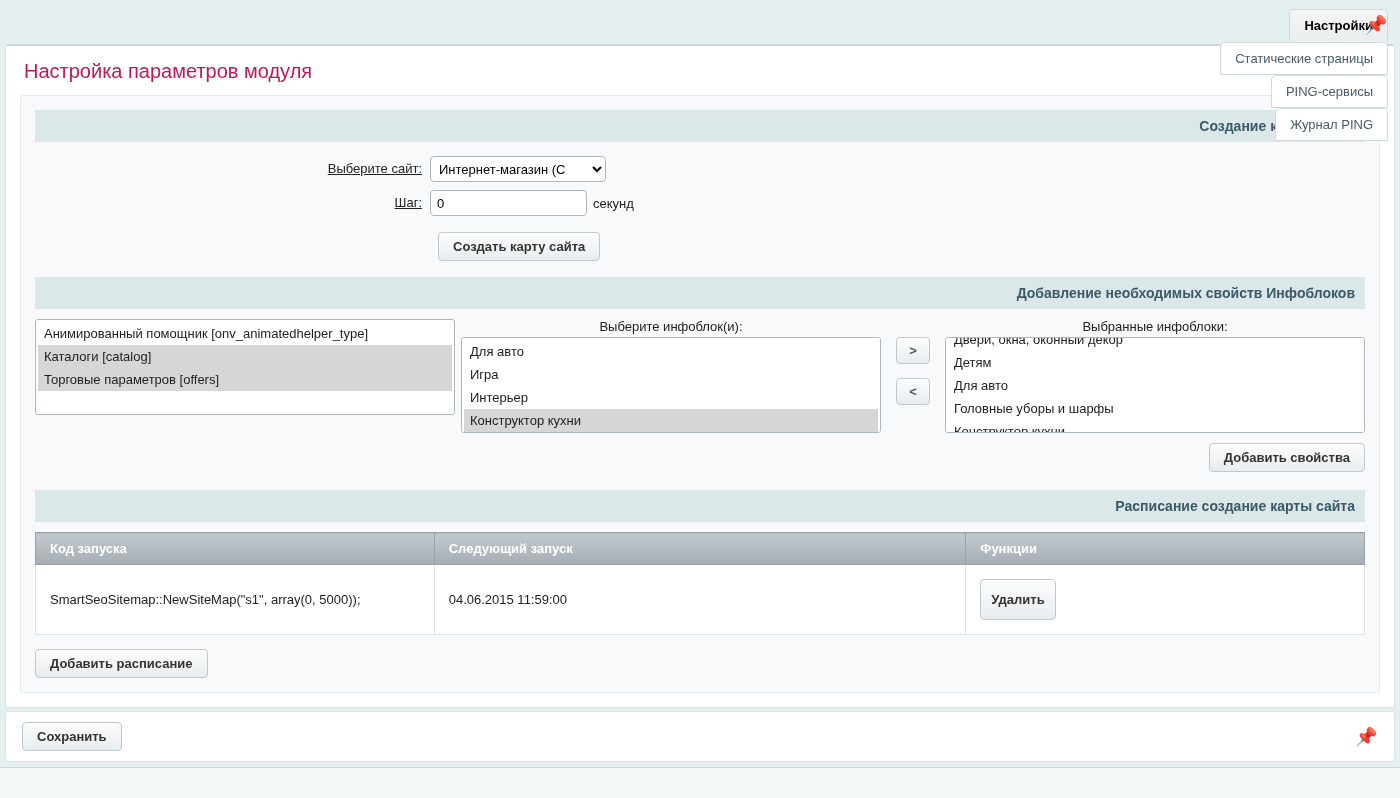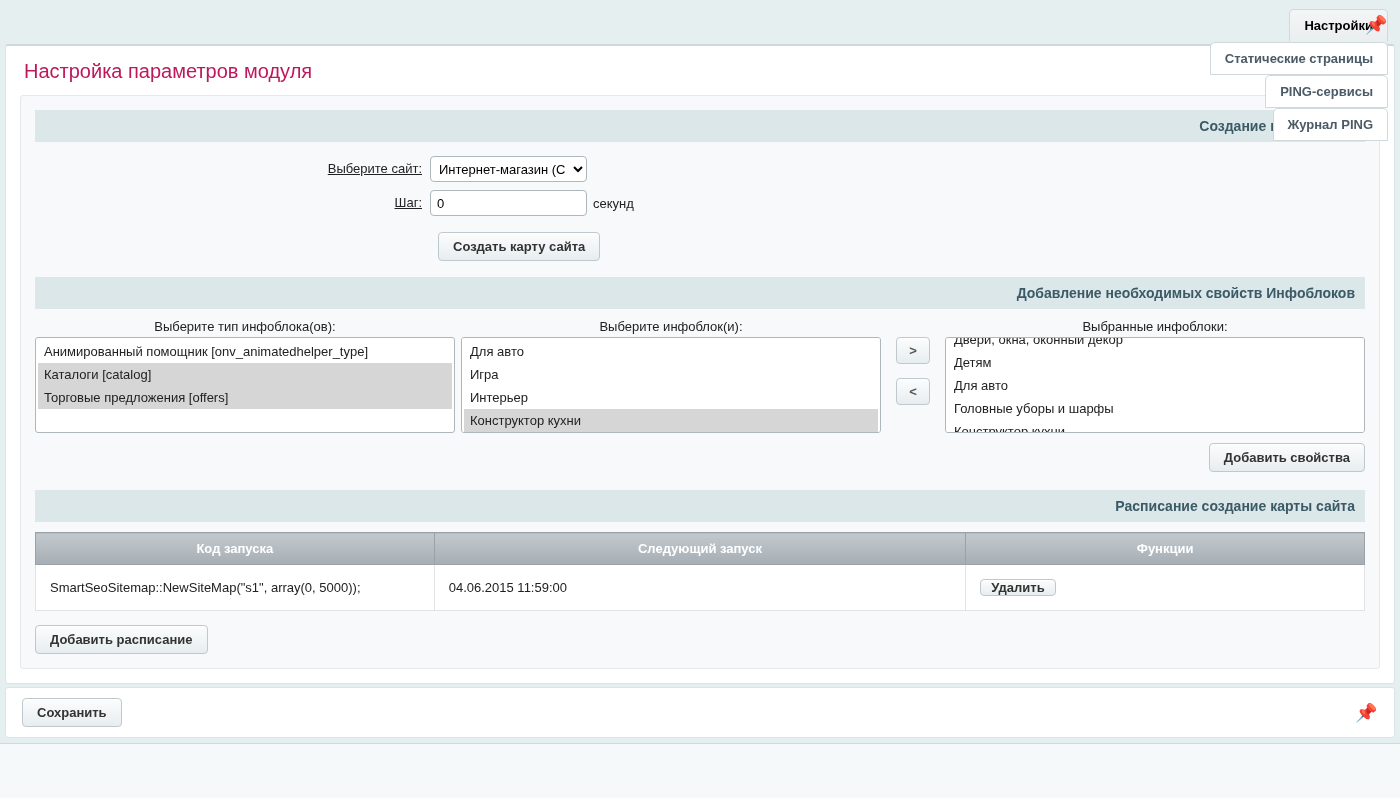--- a/index.html
+++ b/index.html
@@ -27,21 +27,20 @@
     border: 1px solid #cfd9dc;
     border-radius: 5px 5px 0 0;
     padding: 8px 14px;
     margin-right: 6px;
     font-size: 13px;
     color: #4a5a66;
     cursor: pointer;
     position: relative;
     top: 1px;
     box-shadow: 0 0 0 rgba(0,0,0,0);
-    font-weight: bold;
   }
   .tab.active {
     background: linear-gradient(#f3f6f7,#ebeeef);
     font-weight: bold;
     color: #000;
     border-bottom-color: #ebeeef;
   }
   .pin-icon {
     position: absolute;
     right: 10px;
@@ -101,21 +100,21 @@
     color: #222;
     line-height: 1.3;
     text-decoration: underline;
   }
   .form-row .ctl {
     display: flex;
     align-items: center;
     gap: 6px;
   }
   select.sel-site {
-    width: 157px;
+    width: 176px;
     height: 26px;
     border: 1px solid #aeb7bb;
     border-radius: 4px;
     padding: 2px 4px;
     font-size: 13px;
     background: #fff;
   }
   input.num {
     width: 157px;
     height: 26px;
@@ -130,21 +129,21 @@
     background: linear-gradient(#fcfdfd,#e7edef);
     border: 1px solid #bfc9cd;
     border-radius: 4px;
     padding: 6px 14px;
     font-size: 13px;
     color: #333;
     cursor: pointer;
     box-shadow: 0 1px 0 #fff inset;
     font-weight: bold;
   }
-  .btn.small { padding: 0 10px; font-weight: normal; }
+  .btn.small { padding: 12px 10px; font-weight: normal; }
   .btn.arrow { width: 34px; text-align: center; padding: 5px 0; font-weight: bold; color:#555; }
   .btn-row-center {
     margin: 16px 0 16px 403px;
   }
   .infoblock-area {
     display: flex;
     margin: 10px 14px 6px 14px;
     align-items: flex-start;
     gap: 6px;
   }
@@ -193,21 +192,21 @@
     margin: 10px 14px 18px 14px;
   }
   .schedule-table-wrap { margin: 10px 14px 14px 14px; }
   .sch-table {
     width: 100%;
     border-collapse: collapse;
   }
   .sch-table th {
     background: linear-gradient(#c2c9cf,#a6adb3);
     color: #fff;
-    text-align: center;
+    text-align: left;
     font-size: 13px;
     padding: 8px 14px;
     border: 1px solid #9aa1a7;
   }
   .sch-table td {
     background: #fff;
     padding: 14px 14px;
     color: #222;
     border: 1px solid #e0e4e6;
     font-size: 13px;
@@ -272,25 +271,24 @@
         </div>
         <div class="btn-row-center">
           <button class="btn">Создать карту сайта</button>
         </div>
       </div>
 
       <div class="section-head">Добавление необходимых свойств Инфоблоков</div>
 
       <div class="infoblock-area">
         <div class="col">
-          <div class="col-label">Выберите тип инфоблока(ов):</div>
           <div class="listbox">
             <div class="list-item">Анимированный помощник [onv_animatedhelper_type]</div>
             <div class="list-item selected">Каталоги [catalog]</div>
-            <div class="list-item selected">Торговые предложения [offers]</div>
+            <div class="list-item selected">Торговые параметров [offers]</div>
           </div>
         </div>
         <div class="col">
           <div class="col-label">Выберите инфоблок(и):</div>
           <div class="listbox">
             <div class="list-item">Для авто</div>
             <div class="list-item">Игра</div>
             <div class="list-item">Интерьер</div>
             <div class="list-item selected">Конструктор кухни</div>
           </div>

